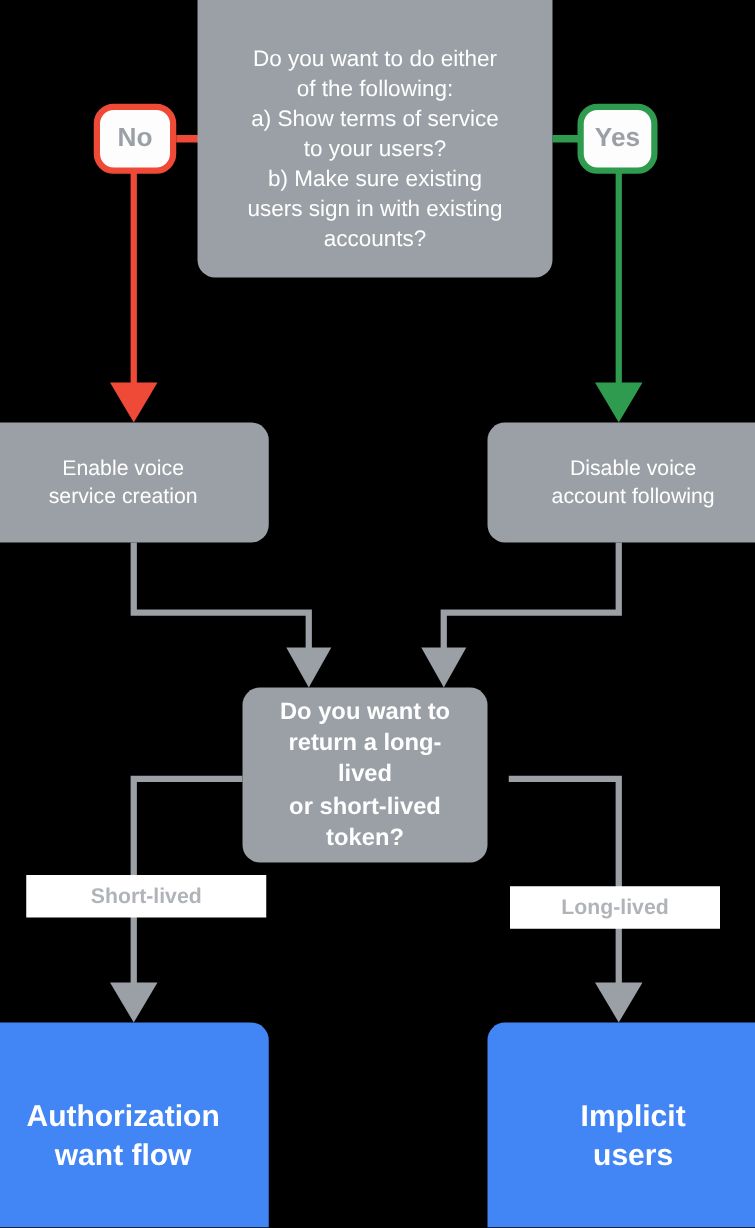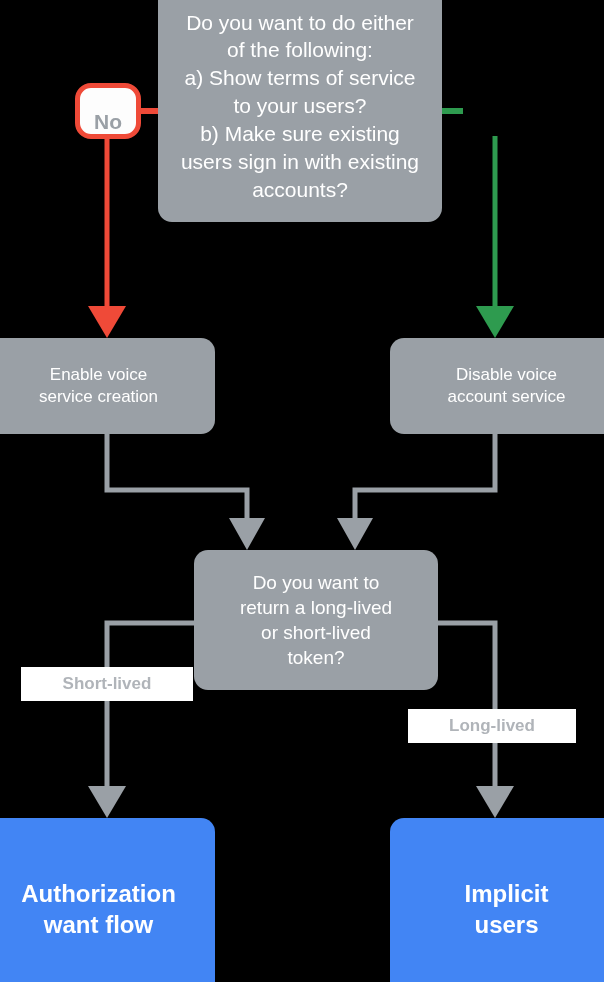--- a/index.html
+++ b/index.html
@@ -56,32 +56,32 @@
     left: 158px;
     top: -24px;
     width: 284px;
     height: 246px;
     padding: 0 14px;
     border-radius: 0 0 14px 14px;
     align-items: flex-end;
     padding-bottom: 18px;
   }
   #node-decision-tos .node-text {
-    font-size: 21px;
+    font-size: 18px;
     line-height: 1.33;
   }
 
   
   .badge {
     position: absolute;
     box-sizing: border-box;
     background: #fdfdfd;
     border-radius: 16px;
     display: flex;
-    align-items: flex-end;
+    align-items: center;
     justify-content: center;
     font-size: 21px;
     font-weight: bold;
     color: #9aa0a6;
     z-index: 4;
   }
   #badge-no {
     left: 75px;
     top: 83px;
     width: 66px;
@@ -113,23 +113,24 @@
   }
   #node-enable-voice .node-text,
   #node-disable-voice .node-text {
     font-size: 17px;
   }
 
   
   #node-decision-token {
     left: 194px;
     top: 550px;
-    width: 244px;
+    width: 196px;
     height: 140px;
     padding: 0 17px;
+    font-weight: bold;
   }
   #node-decision-token .node-text {
     font-size: 19px;
     line-height: 1.32;
   }
 
   
   .edge-label {
     position: absolute;
     box-sizing: border-box;
@@ -137,22 +138,22 @@
     display: flex;
     align-items: center;
     justify-content: center;
     font-size: 17px;
     font-weight: bold;
     color: #b0b4b9;
     z-index: 3;
   }
   #label-short-lived {
     left: 21px;
-    top: 667px;
-    width: 172px;
+    top: 700px;
+    width: 192px;
     height: 34px;
   }
   #label-long-lived {
     left: 408px;
     top: 709px;
     width: 168px;
     height: 34px;
   }
 
   
@@ -229,28 +230,31 @@
 a) Show terms of service
 to your users?
 b) Make sure existing
 users sign in with existing
 accounts?</span>
   </div>
 
   <div class="badge" id="badge-no">
     <span>No</span>
   </div>
+  <div class="badge" id="badge-yes">
+    <span>Yes</span>
+  </div>
 
   <div class="node node-gray" id="node-enable-voice">
     <span class="node-text">Enable voice
 service creation</span>
   </div>
   <div class="node node-gray" id="node-disable-voice">
     <span class="node-text">Disable voice
-account service</span>
+account following</span>
   </div>
 
   <div class="node node-gray" id="node-decision-token">
     <span class="node-text">Do you want to
 return a long-lived
 or short-lived
 token?</span>
   </div>
 
   <div class="edge-label" id="label-short-lived">

